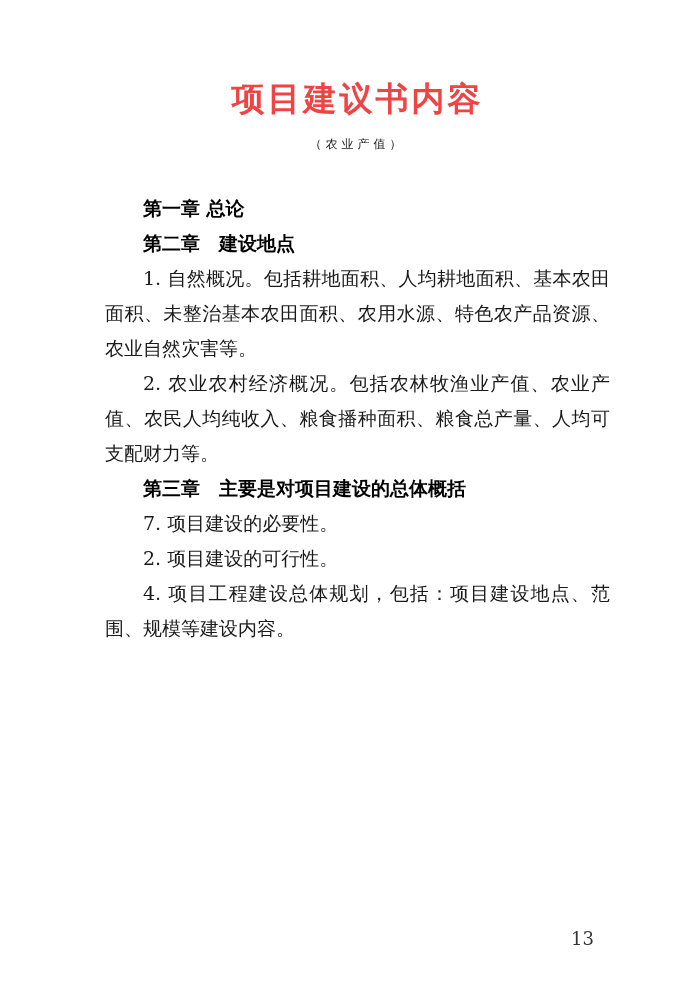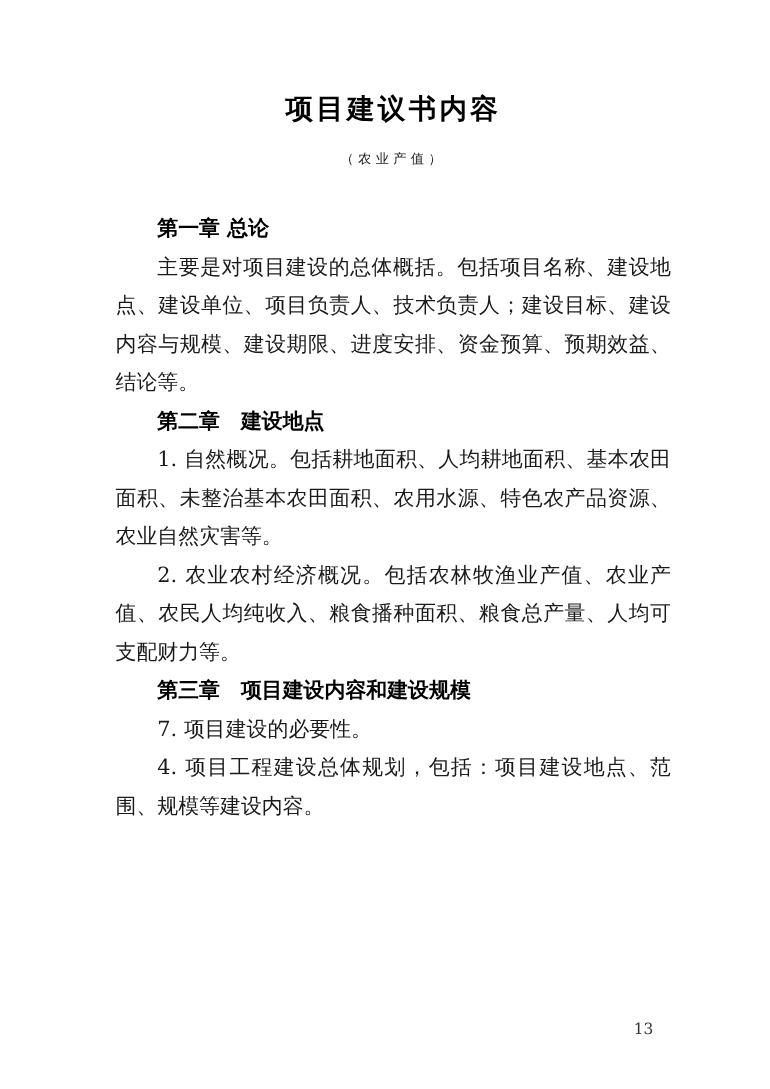--- a/index.html
+++ b/index.html
@@ -13,25 +13,25 @@
     height: 990px;
     background: #ffffff;
     box-sizing: border-box;
     padding: 82px 90px 0 105px;
     color: #1a1a1a;
     overflow: hidden;
   }
   .doc-title {
     font-family: "DejaVu Serif", "Liberation Serif", serif;
     font-weight: 700;
-    font-size: 25px;
+    font-size: 33px;
     line-height: 34px;
     letter-spacing: 3px;
     text-align: center;
-    color: #000000;
+    color: #ef4444;
   }
   .doc-subtitle {
     margin-top: 20px;
     font-family: "DejaVu Serif", "Liberation Serif", serif;
     font-size: 12px;
     letter-spacing: 4px;
     text-align: center;
     color: #1a1a1a;
   }
   .content {
@@ -50,49 +50,49 @@
     text-indent: 2em;
     text-align: justify;
     text-justify: inter-character;
     color: #1a1a1a;
   }
   .page-number {
     position: absolute;
     top: 928px;
     right: 106px;
     font-family: "DejaVu Serif", "Liberation Serif", serif;
-    font-size: 14px;
+    font-size: 18px;
     color: #333333;
   }
 </style>
 </head>
 <body>
 
 <div class="page">
 
   <div class="doc-title">项目建议书内容</div>
 
   <div class="doc-subtitle">（农业产值）</div>
 
   <div class="content">
 
     <div class="heading">第一章 总论</div>
 
-    <div class="para">主要是对项目建设的总体概括。包括项目名称、建设地点、建设单位、项目负责人、技术负责人；建设目标、建设内容与规模、建设期限、进度安排、资金预算、预期效益、结论等。</div>
 
     <div class="heading">第二章　建设地点</div>
 
     <div class="para">1. 自然概况。包括耕地面积、人均耕地面积、基本农田面积、未整治基本农田面积、农用水源、特色农产品资源、农业自然灾害等。</div>
 
     <div class="para">2. 农业农村经济概况。包括农林牧渔业产值、农业产值、农民人均纯收入、粮食播种面积、粮食总产量、人均可支配财力等。</div>
 
-    <div class="heading">第三章　项目建设内容和建设规模</div>
+    <div class="heading">第三章　主要是对项目建设的总体概括</div>
 
     <div class="para">7. 项目建设的必要性。</div>
 
+    <div class="para">2. 项目建设的可行性。</div>
 
 
     <div class="para">4. 项目工程建设总体规划，包括：项目建设地点、范围、规模等建设内容。</div>
 
 
   </div>
 
   <div class="page-number">13</div>
 
 </div>

